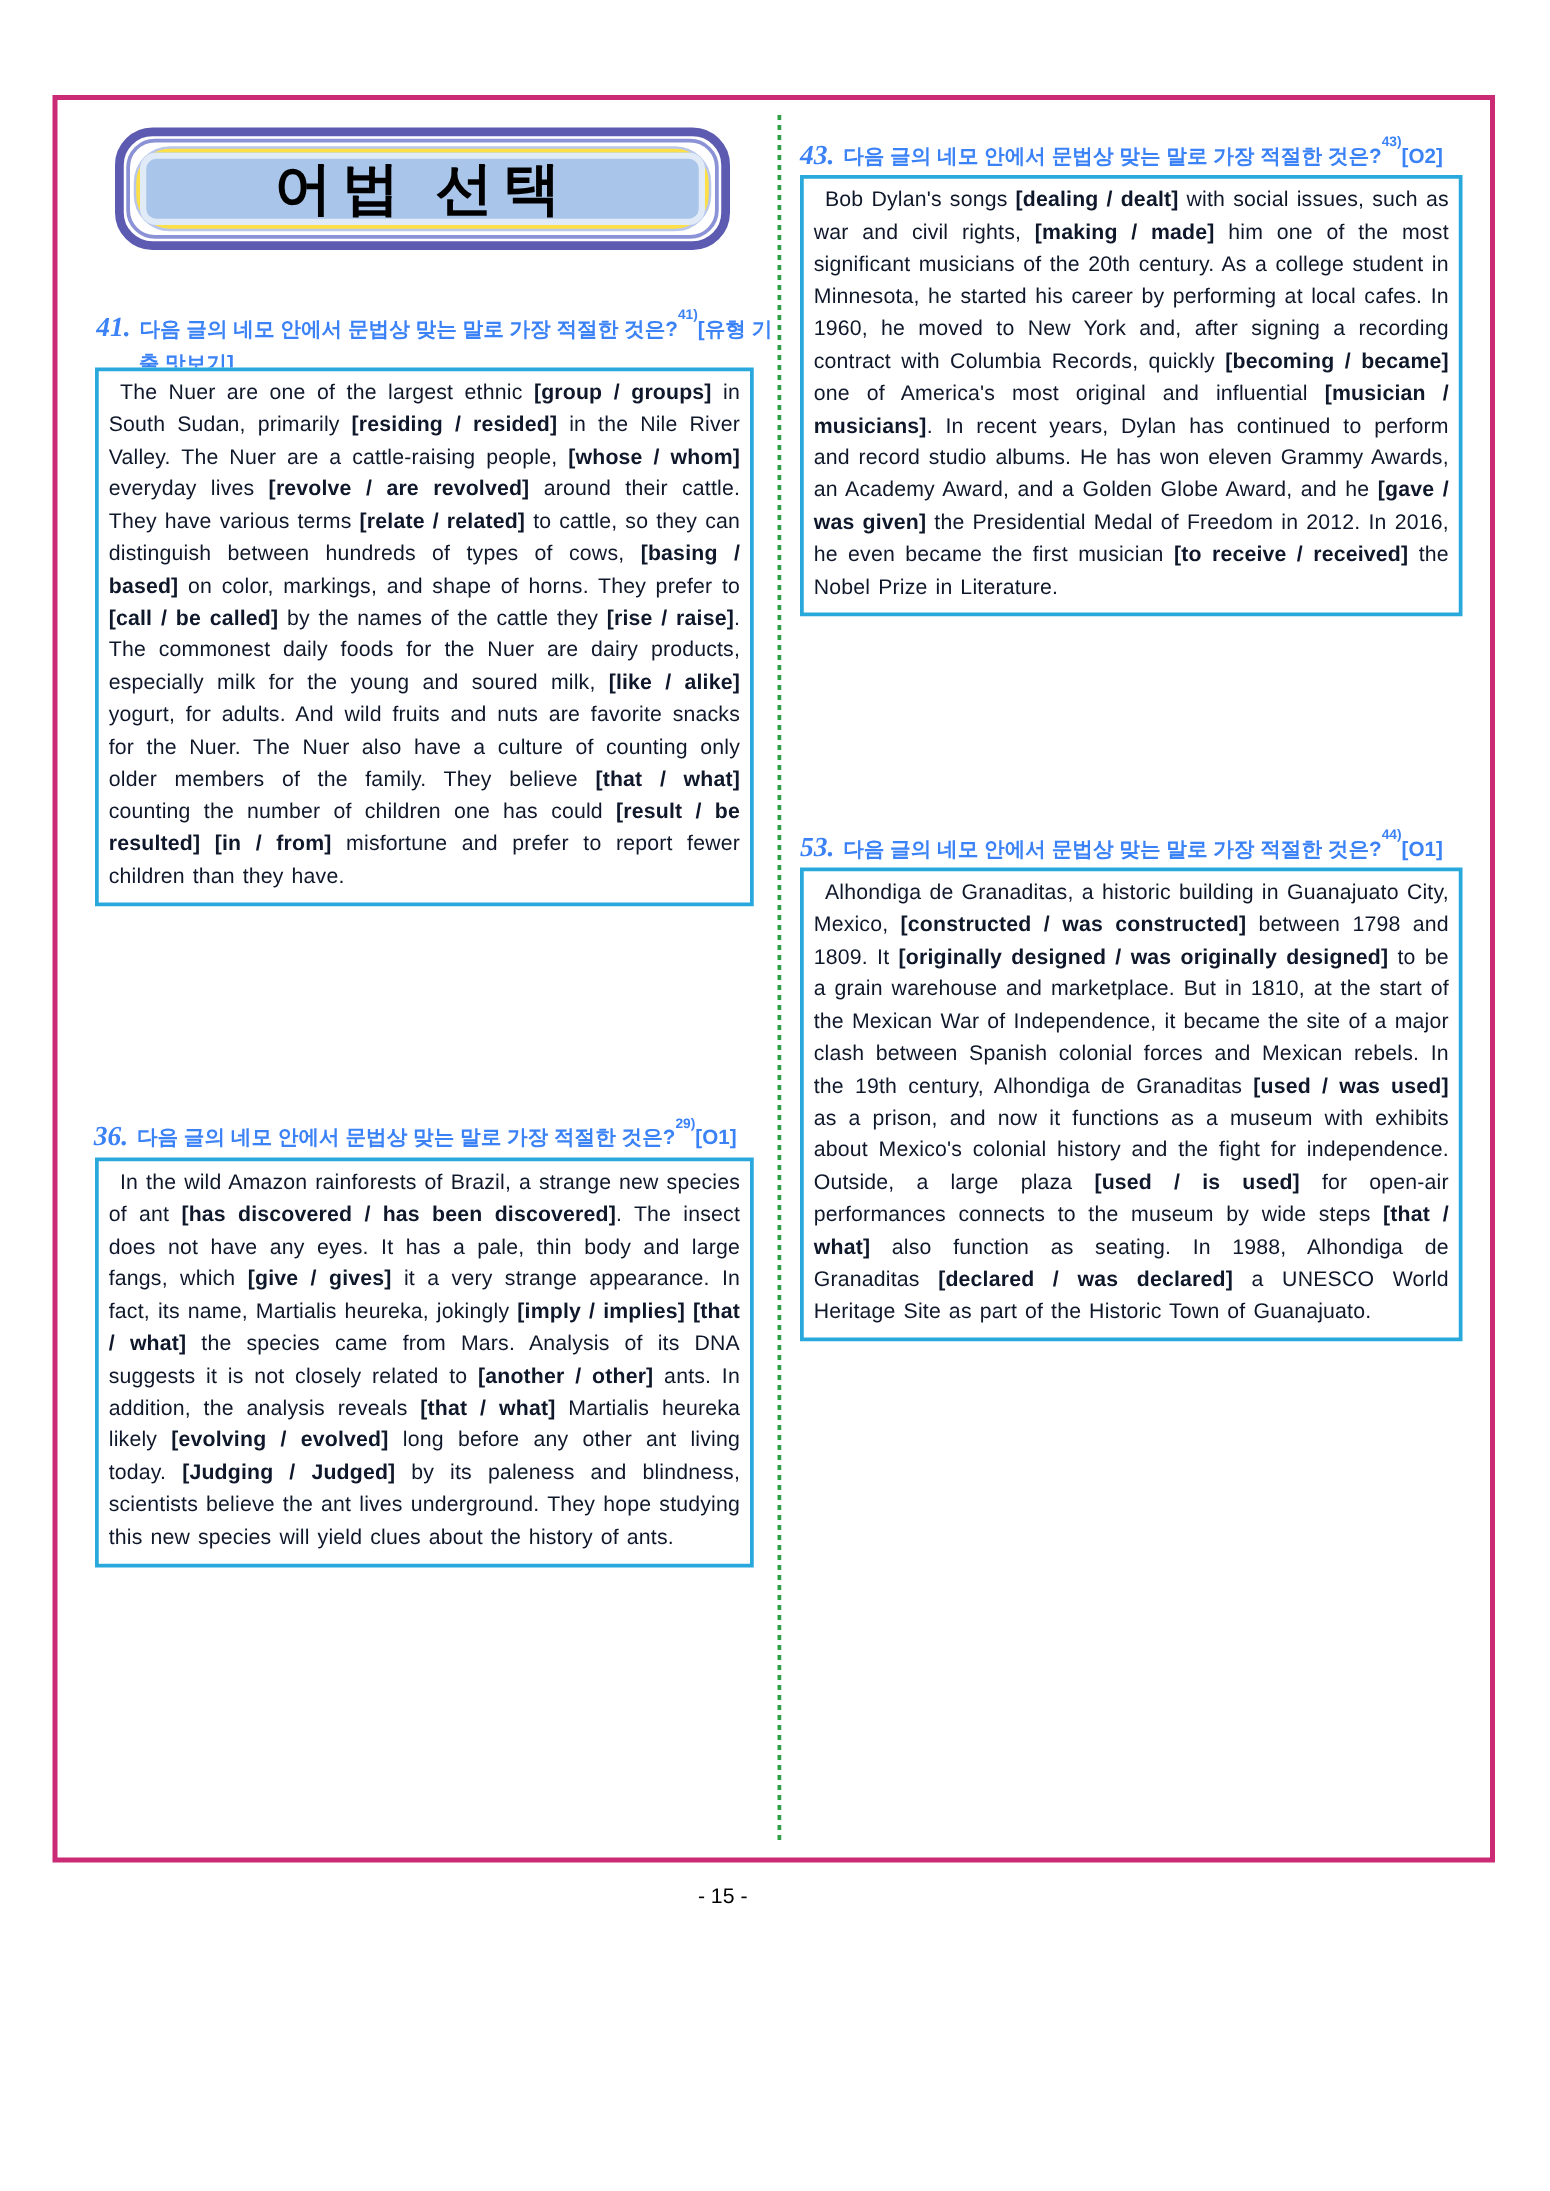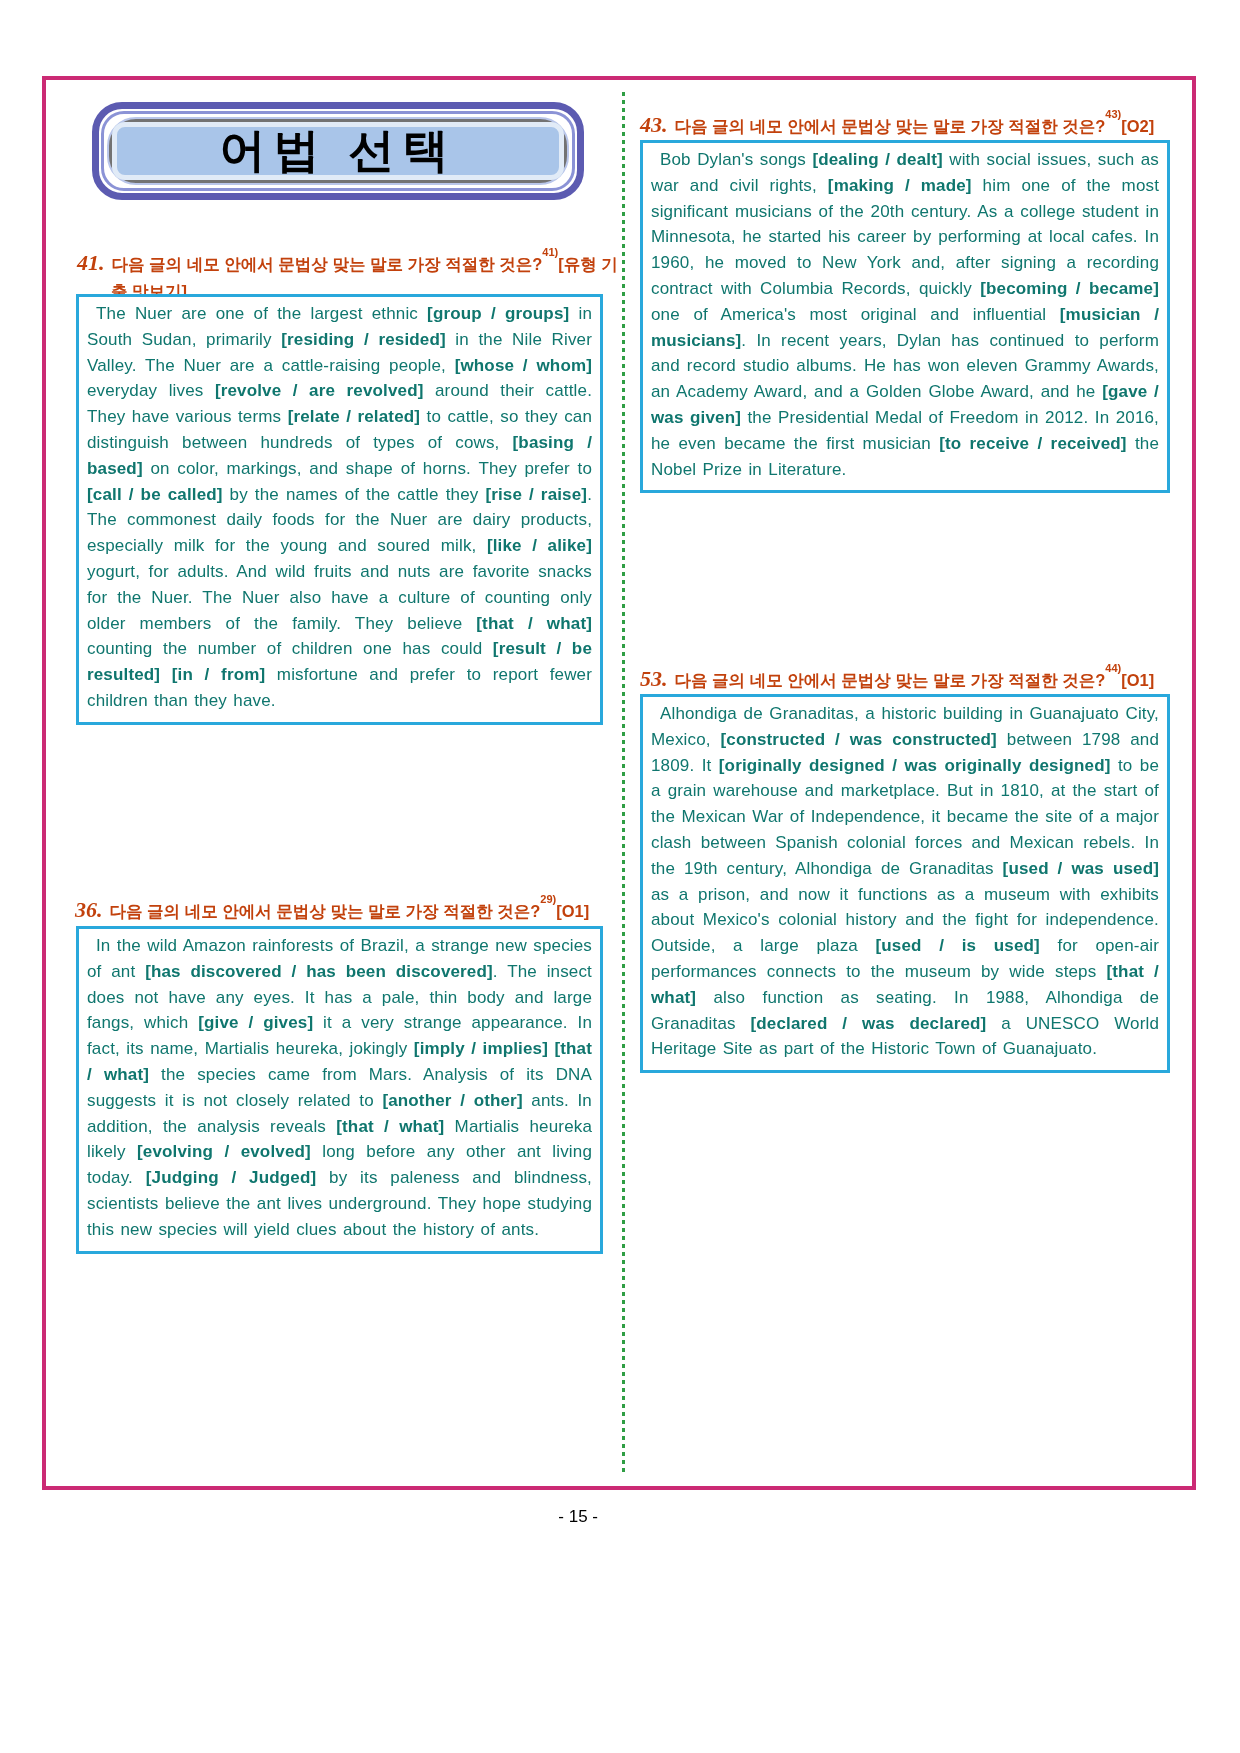--- a/index.html
+++ b/index.html
@@ -21,46 +21,46 @@
     position:absolute;left:92px;top:102px;width:492px;height:98px;
     border:7px solid var(--banner_border);border-radius:30px;background:#fff;
     padding:2px;box-sizing:border-box;
   }
   .banner-mid{
     width:100%;height:100%;border:3px solid var(--banner_ring);border-radius:23px;
     background:#fff;padding:3px;box-sizing:border-box;
   }
   .banner-inner{
     width:100%;height:100%;border:2px solid var(--banner_ring2);border-radius:29px;
-    background:#737373;padding:3px;box-sizing:border-box;
+    background:#fde047;padding:3px;box-sizing:border-box;
   }
   .banner-fill{
     width:100%;height:100%;border-radius:13px;background:var(--banner_fill);
     box-shadow:inset 0 0 0 5px rgba(255,255,255,.65);
     display:flex;align-items:center;justify-content:center;
   }
   .banner-title{
     font-size:46px;font-weight:bold;color:#000;letter-spacing:8px;
     font-family:"Liberation Sans","DejaVu Sans",sans-serif;
   }
   .q-header{
     position:absolute;font-size:16.5px;font-weight:bold;line-height:27px;
-    padding-left:34px;text-indent:-34px;color:#c2410c;
+    padding-left:34px;text-indent:-34px;color:#3b82f6;
   }
   .q-num{
     font-family:"Liberation Serif","DejaVu Serif",serif;font-style:italic;
     font-weight:bold;font-size:22px;margin-right:7px;
   }
   .q-sup{font-size:11px;position:relative;top:-7px;font-weight:bold;}
   .q-tag{font-weight:bold;}
   .passage{
     position:absolute;border:3px solid var(--box_border);background:#fff;
     box-sizing:border-box;font-size:17px;line-height:25.8px;
     text-align:justify;padding:4px 8px 8px 8px;text-indent:9px;
-    letter-spacing:0.15px;word-spacing:1.5px;color:#0f766e;
+    letter-spacing:0.15px;word-spacing:1.5px;color:#0f172a;
   }
   .passage .b{font-weight:bold;}
   .page-number{
     position:absolute;top:1507px;left:498px;width:100px;text-align:right;
     font-size:17px;color:#000;
   }
 </style>
 </head>
 <body>
 

